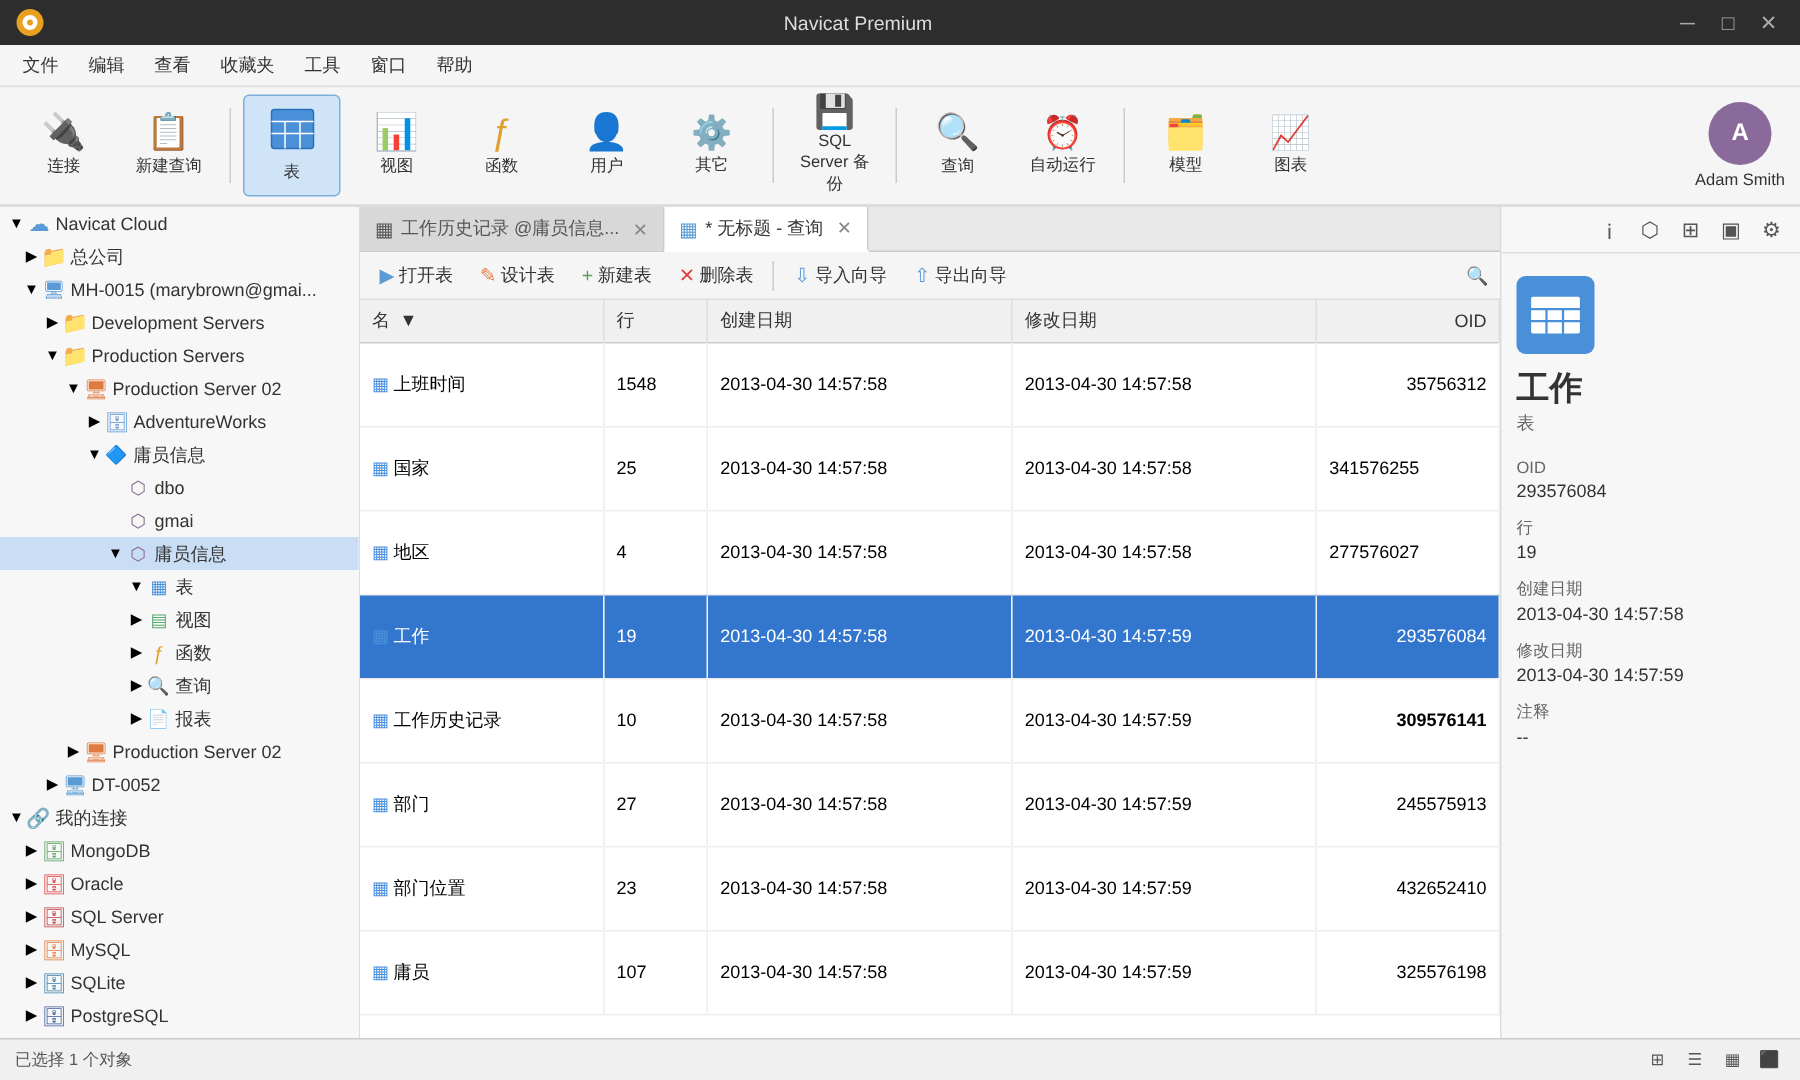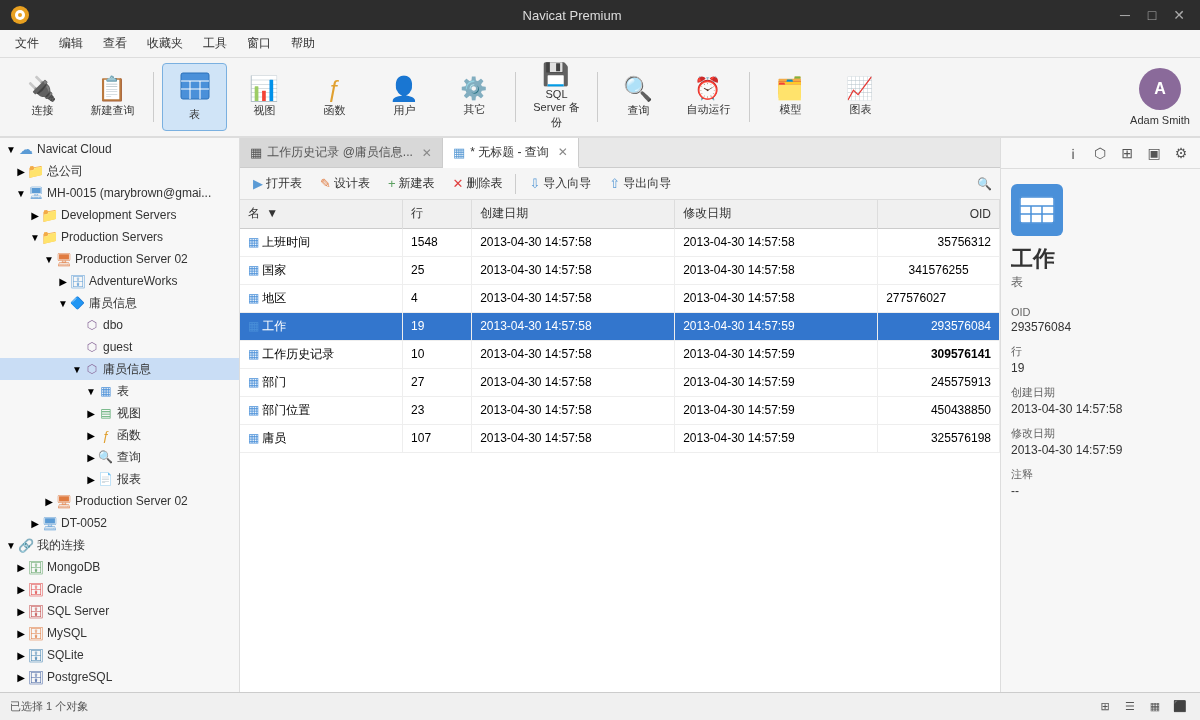--- a/index.html
+++ b/index.html
@@ -67,21 +67,21 @@
     .obj-search { margin-left: auto; width: 20px; height: 20px; display: flex; align-items: center; justify-content: center; cursor: pointer; }
 
     
     .table-container { flex: 1; overflow: auto; }
     table { width: 100%; border-collapse: collapse; font-size: 12px; }
     thead tr { background: #f0f0f0; border-bottom: 1px solid #ccc; height: 28px; }
     thead th { text-align: left; padding: 4px 8px; font-weight: normal; color: #333; border-right: 1px solid #ddd; cursor: pointer; white-space: nowrap; }
     .th-sort { margin-left: 3px; }
     tbody tr { height: 24px; border-bottom: 1px solid #eee; }
     tbody tr.selected { background: #3376cd; color: white; }
-    tbody td { padding: 5px 8px; border-right: 1px solid #eee; white-space: nowrap; }
+    tbody td { padding: 19px 8px; border-right: 1px solid #eee; white-space: nowrap; }
     .table-icon { font-size: 12px; margin-right: 3px; }
 
     
     .right-panel { width: 200px; background: #f7f7f7; border-left: 1px solid #ddd; display: flex; flex-direction: column; flex-shrink: 0; }
     .right-panel-icons { display: flex; align-items: center; justify-content: flex-end; padding: 4px 8px; gap: 5px; border-bottom: 1px solid #ddd; }
     .rp-icon { width: 22px; height: 22px; display: flex; align-items: center; justify-content: center; cursor: pointer; color: #555; font-size: 14px; border-radius: 3px; }
     .right-panel-body { padding: 15px 10px; flex: 1; }
     .rp-obj-icon { width: 52px; height: 52px; background: #4a90d9; border-radius: 6px; display: flex; align-items: center; justify-content: center; margin-bottom: 8px; }
     .rp-obj-icon svg { width: 36px; height: 36px; }
     .rp-title { font-size: 22px; font-weight: bold; color: #333; }
@@ -252,21 +252,21 @@
 
     <div class="tree-item indent-5">
       <div class="tree-arrow"></div>
       <div class="tree-icon" style="font-size:12px; color:#8a6a9a;">⬡</div>
       <div class="tree-label">dbo</div>
     </div>
 
     <div class="tree-item indent-5">
       <div class="tree-arrow"></div>
       <div class="tree-icon" style="font-size:12px; color:#8a6a9a;">⬡</div>
-      <div class="tree-label">guest</div>
+      <div class="tree-label">gmai</div>
     </div>
 
     <div class="tree-item indent-5 selected">
       <div class="tree-arrow">▼</div>
       <div class="tree-icon" style="font-size:12px; color:#8a6a9a;">⬡</div>
       <div class="tree-label">庸员信息</div>
     </div>
 
     <div class="tree-item indent-6">
       <div class="tree-arrow">▼</div>
@@ -424,21 +424,21 @@
     <td>1548</td>
     <td>2013-04-30 14:57:58</td>
     <td>2013-04-30 14:57:58</td>
     <td style="text-align:right;">35756312</td>
   </tr>
             <tr>
     <td><span class="table-icon" style="color:#4a90d9;">▦</span>国家</td>
     <td>25</td>
     <td>2013-04-30 14:57:58</td>
     <td>2013-04-30 14:57:58</td>
-    <td style="text-align:center;">341576255</td>
+    <td style="text-align:left;">341576255</td>
   </tr>
             <tr>
     <td><span class="table-icon" style="color:#4a90d9;">▦</span>地区</td>
     <td>4</td>
     <td>2013-04-30 14:57:58</td>
     <td>2013-04-30 14:57:58</td>
     <td style="text-align:left;">277576027</td>
   </tr>
             <tr class="selected">
     <td><span class="table-icon" style="color:#4a90d9;">▦</span>工作</td>
@@ -459,21 +459,21 @@
     <td>27</td>
     <td>2013-04-30 14:57:58</td>
     <td>2013-04-30 14:57:59</td>
     <td style="text-align:right;">245575913</td>
   </tr>
             <tr>
     <td><span class="table-icon" style="color:#4a90d9;">▦</span>部门位置</td>
     <td>23</td>
     <td>2013-04-30 14:57:58</td>
     <td>2013-04-30 14:57:59</td>
-    <td style="text-align:right;">450438850</td>
+    <td style="text-align:right;">432652410</td>
   </tr>
             <tr>
     <td><span class="table-icon" style="color:#4a90d9;">▦</span>庸员</td>
     <td>107</td>
     <td>2013-04-30 14:57:58</td>
     <td>2013-04-30 14:57:59</td>
     <td style="text-align:right;">325576198</td>
   </tr>
           </tbody>
       </table>

